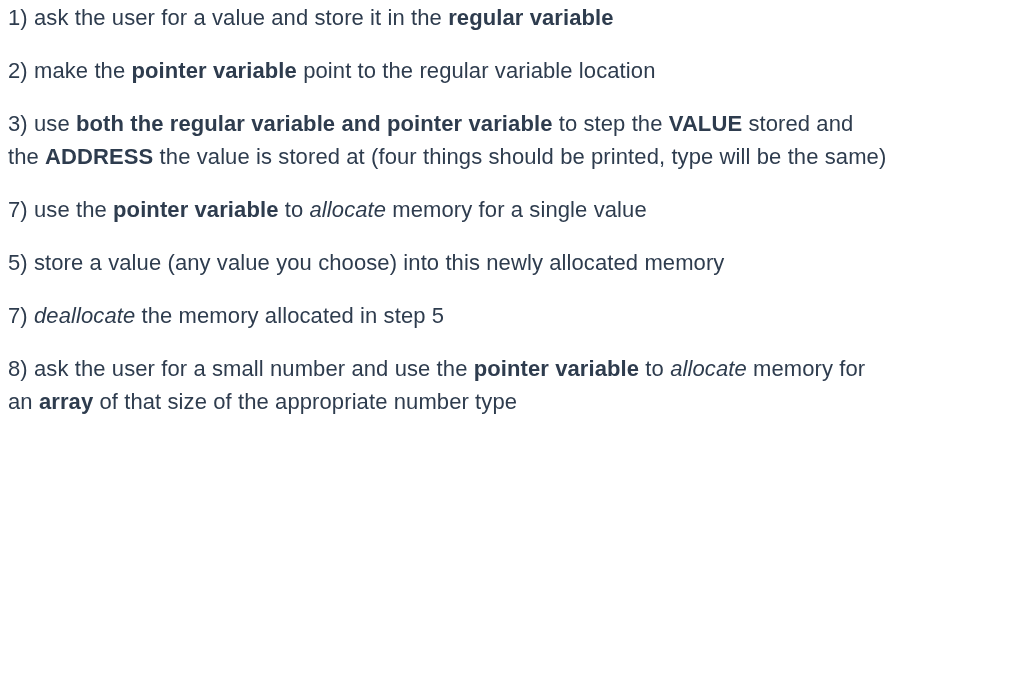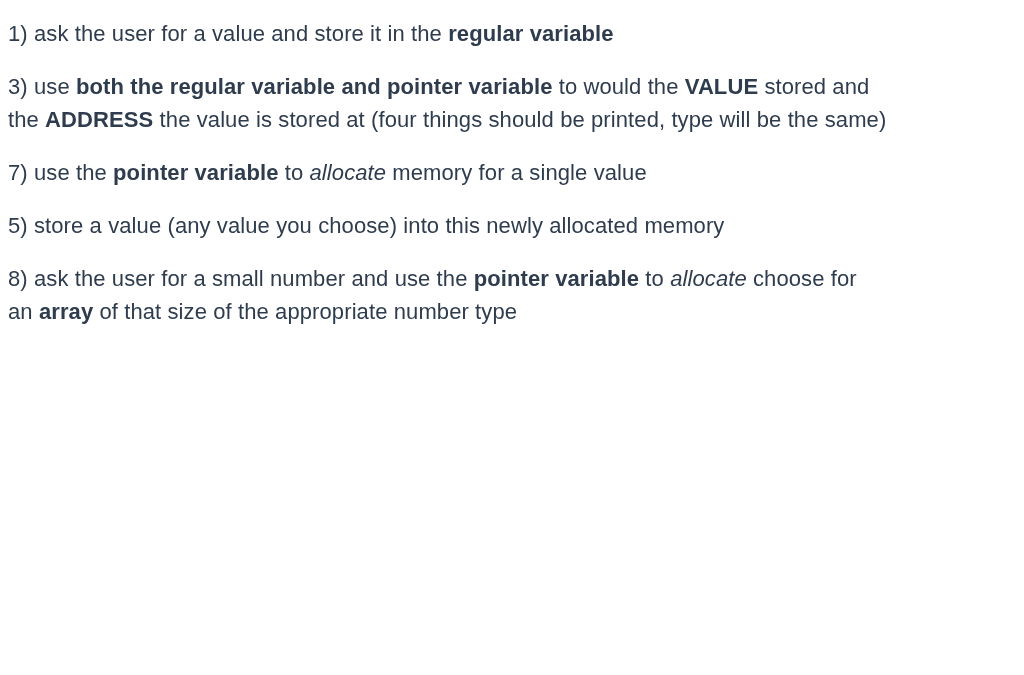--- a/index.html
+++ b/index.html
@@ -15,28 +15,30 @@
     width: 1024px;
     height: 675px;
     padding: 1px 8px 0 8px;
     font-family: "Liberation Sans", sans-serif;
     font-size: 22px;
     line-height: 33px;
     color: #2e3c4e;
     letter-spacing: 0.1px;
   }
   .doc p {
-    margin: 16px 0 20px 0;
+    margin: 0 0 20px 0;
     white-space: normal;
   }
   .doc b { font-weight: 700; }
   .doc i { font-style: italic; }
 </style>
 </head>
 <body>
 
 <div class="doc" style="color: rgb(46, 60, 78);">
     <p><span>1) ask the user for a value and store it in the </span><b>regular variable</b></p>
-    <p><span>3) use </span><b>both the regular variable and pointer variable</b><span> to would the </span><b>VALUE</b><span> stored and</span><br><span>the </span><b>ADDRESS</b><span> the value is stored at (four things should be printed, type will be the same)</span></p>
+    <p><span>2) make the </span><b>pointer variable</b><span> point to the regular variable location</span></p>
+    <p><span>3) use </span><b>both the regular variable and pointer variable</b><span> to step the </span><b>VALUE</b><span> stored and</span><br><span>the </span><b>ADDRESS</b><span> the value is stored at (four things should be printed, type will be the same)</span></p>
     <p><span>7) use the </span><b>pointer variable</b><span> to </span><i>allocate</i><span> memory for a single value</span></p>
     <p><span>5) store a value (any value you choose) into this newly allocated memory</span></p>
-    <p><span>8) ask the user for a small number and use the </span><b>pointer variable</b><span> to </span><i>allocate</i><span> choose for</span><br><span>an </span><b>array</b><span> of that size of the appropriate number type</span></p>
+    <p><span>7) </span><i>deallocate</i><span> the memory allocated in step 5</span></p>
+    <p><span>8) ask the user for a small number and use the </span><b>pointer variable</b><span> to </span><i>allocate</i><span> memory for</span><br><span>an </span><b>array</b><span> of that size of the appropriate number type</span></p>
   </div>
 
 </body></html>

